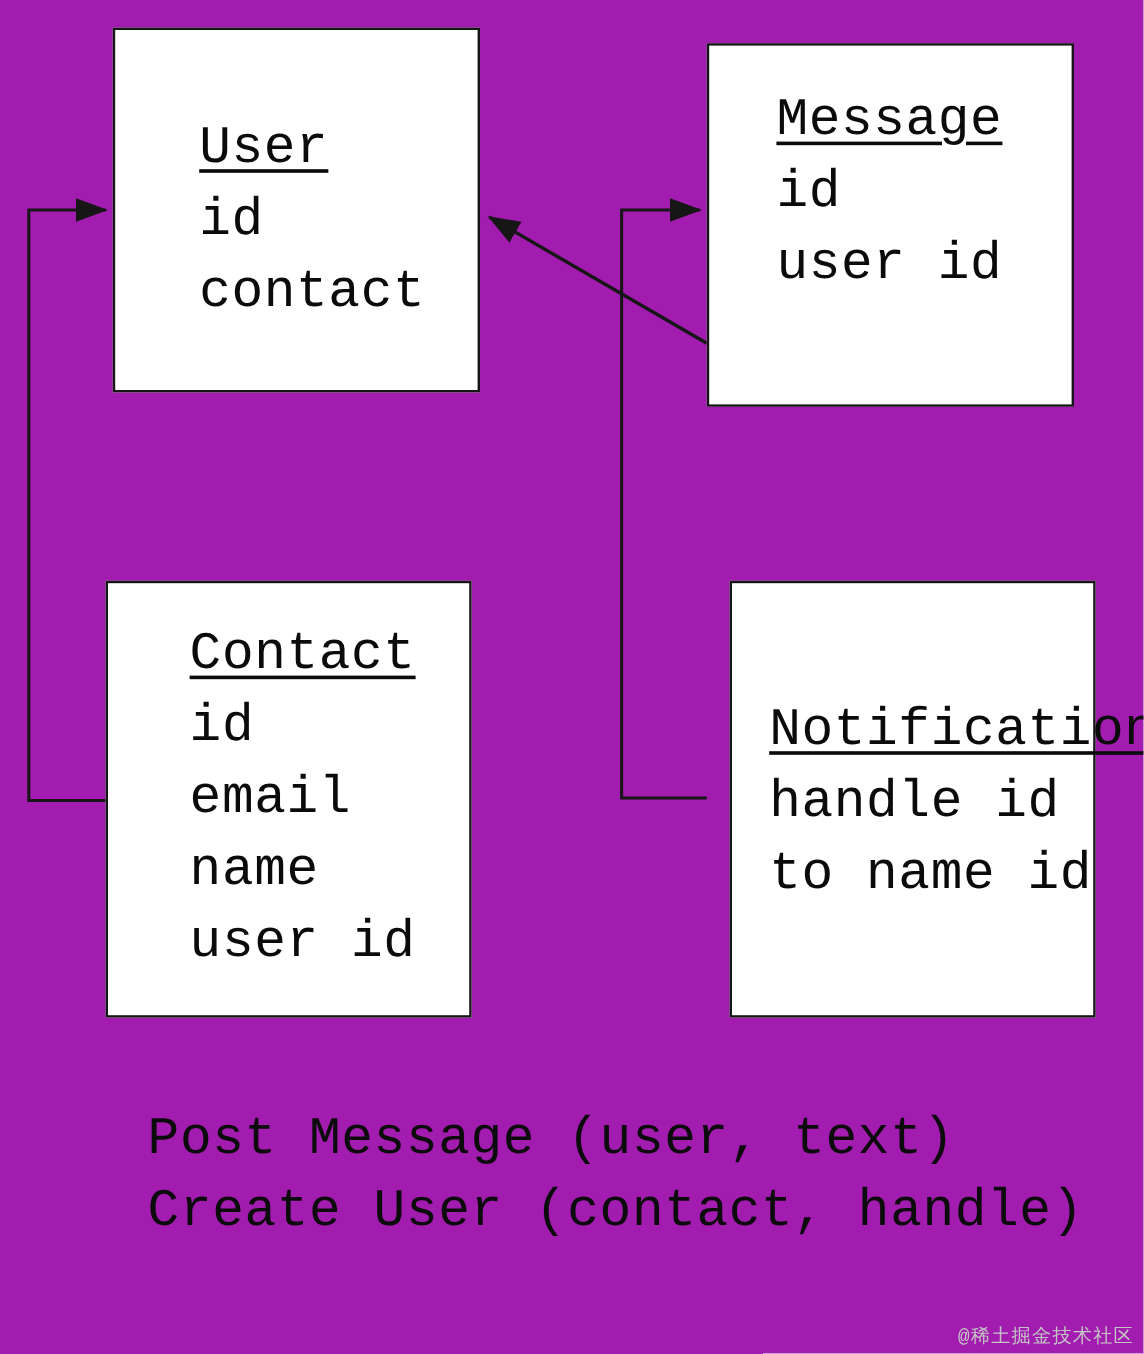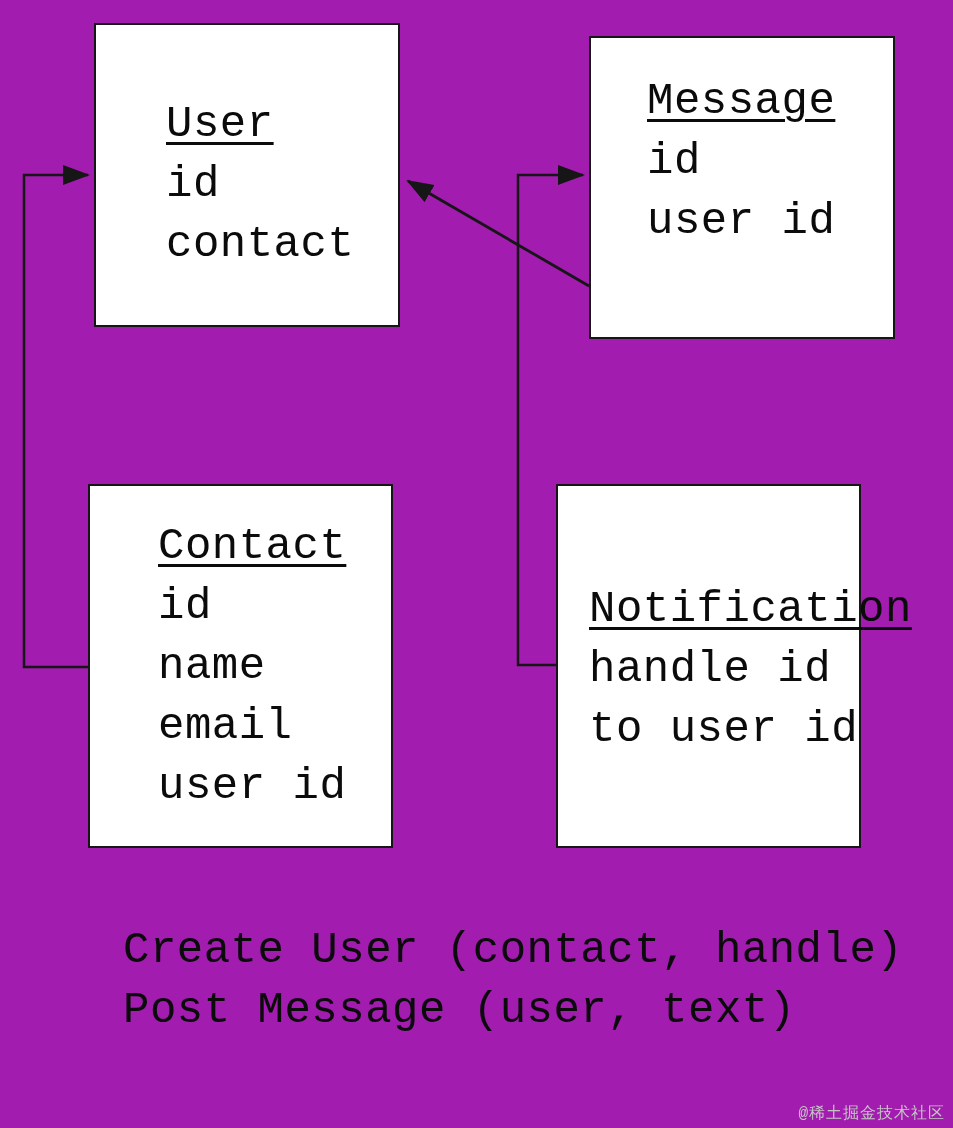--- a/index.html
+++ b/index.html
@@ -26,21 +26,21 @@
     letter-spacing: 0.5px;
   }
   .entity .title {
     text-decoration: underline;
     text-decoration-thickness: 3px;
     text-underline-offset: 6px;
   }
   #box-user         { left: 94px;  top: 23px;  width: 306px; height: 304px; padding: 69px 0 0 70px; }
   #box-message      { left: 589px; top: 36px;  width: 306px; height: 303px; padding: 33px 0 0 56px; }
   #box-contact      { left: 88px;  top: 484px; width: 305px; height: 364px; padding: 30px 0 0 68px; }
-  #box-notification { left: 556px; top: 484px; width: 305px; height: 364px; padding: 93px 0 12px 31px; }
+  #box-notification { left: 608px; top: 484px; width: 305px; height: 364px; padding: 93px 0 12px 31px; }
 
   .connectors {
     position: absolute;
     left: 0; top: 0;
     width: 953px;
     height: 1128px;
     pointer-events: none;
   }
   .operations {
     position: absolute;
@@ -87,31 +87,31 @@
 
   <div class="entity" id="box-message">
     <div class="title">Message</div>
     <div class="field">id</div>
     <div class="field">user id</div>
   </div>
 
   <div class="entity" id="box-contact">
     <div class="title">Contact</div>
     <div class="field">id</div>
+    <div class="field">email</div>
     <div class="field">name</div>
-    <div class="field">email</div>
     <div class="field">user id</div>
   </div>
 
   <div class="entity" id="box-notification">
     <div class="title">Notification</div>
     <div class="field">handle id</div>
-    <div class="field">to user id</div>
+    <div class="field">to name id</div>
   </div>
 
   <div class="operations">
+    <div>Post Message (user, text)</div>
     <div>Create User (contact, handle)</div>
-    <div>Post Message (user, text)</div>
   </div>
 
   <div class="watermark">@稀土掘金技术社区</div>
 
 </div>
 
 </body></html>

